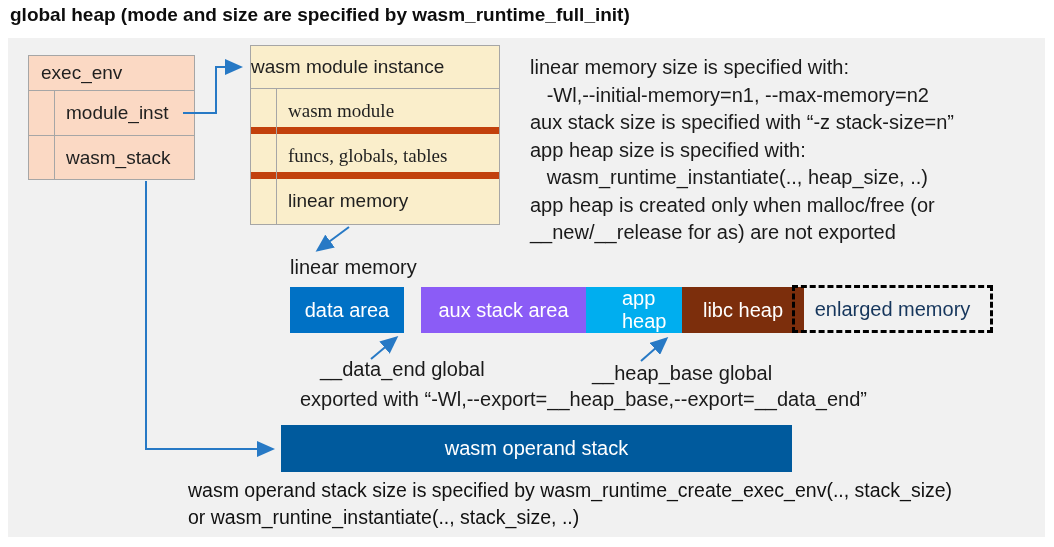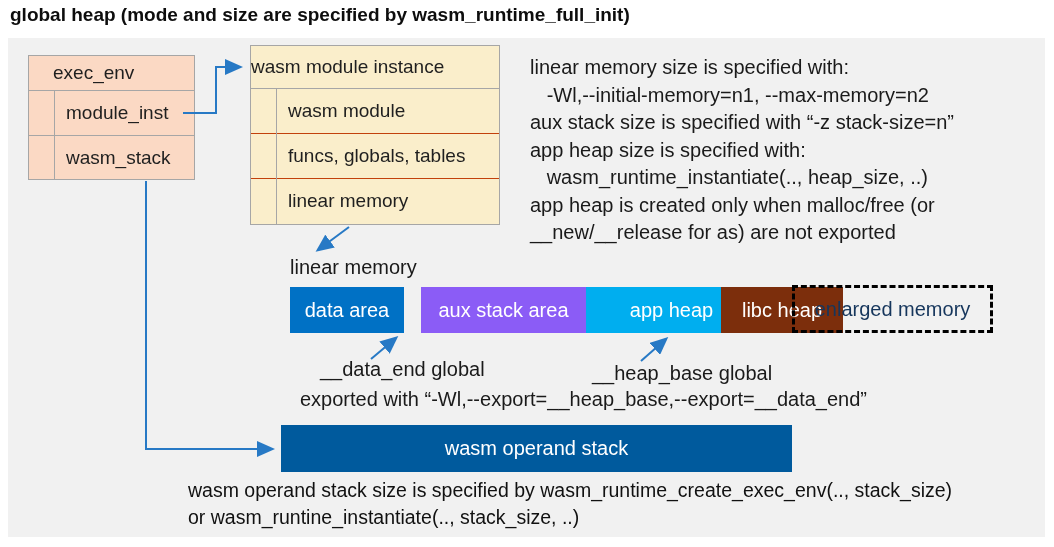--- a/index.html
+++ b/index.html
@@ -7,40 +7,40 @@
     position:relative;width:1054px;height:547px;overflow:hidden;
     font-family:"Liberation Sans",sans-serif;background:#ffffff;color:#1a1a1a;
   }
   .abs{position:absolute;}
   #title{left:10px;top:4px;font-size:19px;font-weight:600;color:#0d0d0d;white-space:nowrap;}
   #panel{left:8px;top:38px;width:1037px;height:499px;background:#f1f1f1;}
 
   
   .struct-box{border:1px solid #a6a6a6;box-sizing:border-box;font-size:19px;color:#1f1f1f;}
   #exec-box{left:28px;top:55px;width:167px;height:125px;}
-  #exec-header{height:35px;line-height:34px;padding-left:24px;border-bottom:1px solid #a6a6a6;box-sizing:border-box;}
+  #exec-header{height:35px;line-height:34px;padding-left:12px;border-bottom:1px solid #a6a6a6;box-sizing:border-box;}
   .exec-row{height:45px;line-height:44px;padding-left:37px;box-sizing:border-box;}
   .exec-row.mid{border-bottom:1px solid #a6a6a6;}
   #exec-vline{left:25px;top:35px;width:1px;height:88px;background:#a6a6a6;}
 
   #wmi-box{left:250px;top:45px;width:250px;height:180px;}
   #wmi-header{height:43px;line-height:42px;border-bottom:1px solid #a6a6a6;box-sizing:border-box;}
   .wmi-row{height:45px;line-height:44px;padding-left:37px;box-sizing:border-box;}
-  .wmi-row.mid{border-bottom:1px solid #c2410c;}
+  .wmi-row.mid{border-bottom:7px solid #c2410c;font-family:Liberation Serif, serif;}
   #wmi-vline{left:25px;top:43px;width:1px;height:135px;background:#a6a6a6;}
 
   
   #notes-top{left:530px;top:54px;width:510px;font-size:20px;line-height:27.5px;color:#1a1a1a;}
   .note-line{white-space:pre-wrap;}
 
   
   #lm-label{left:290px;top:256px;font-size:20px;}
   #membar{left:290px;top:287px;height:46px;display:flex;}
   .seg{display:flex;align-items:center;justify-content:center;color:#ffffff;font-size:20px;box-sizing:border-box;}
-  .seg-0{width:114px;} .seg-1{width:165px;} .seg-2{width:135px;padding-left:36px;} .seg-3{width:122px;}
+  .seg-0{width:114px;} .seg-1{width:165px;} .seg-2{width:96px;padding-left:36px;} .seg-3{width:122px;}
   #enlarged{left:792px;top:285px;width:201px;height:48px;border:3px dashed #000000;box-sizing:border-box;
             display:flex;align-items:center;justify-content:center;font-size:20px;}
 
   
   #data-end-label{left:320px;top:358px;font-size:20px;}
   #heap-base-label{left:592px;top:362px;font-size:20px;}
   #exported-label{left:300px;top:388px;font-size:20px;}
 
   
   #opstack{left:281px;top:425px;width:511px;height:47px;display:flex;align-items:center;justify-content:center;

